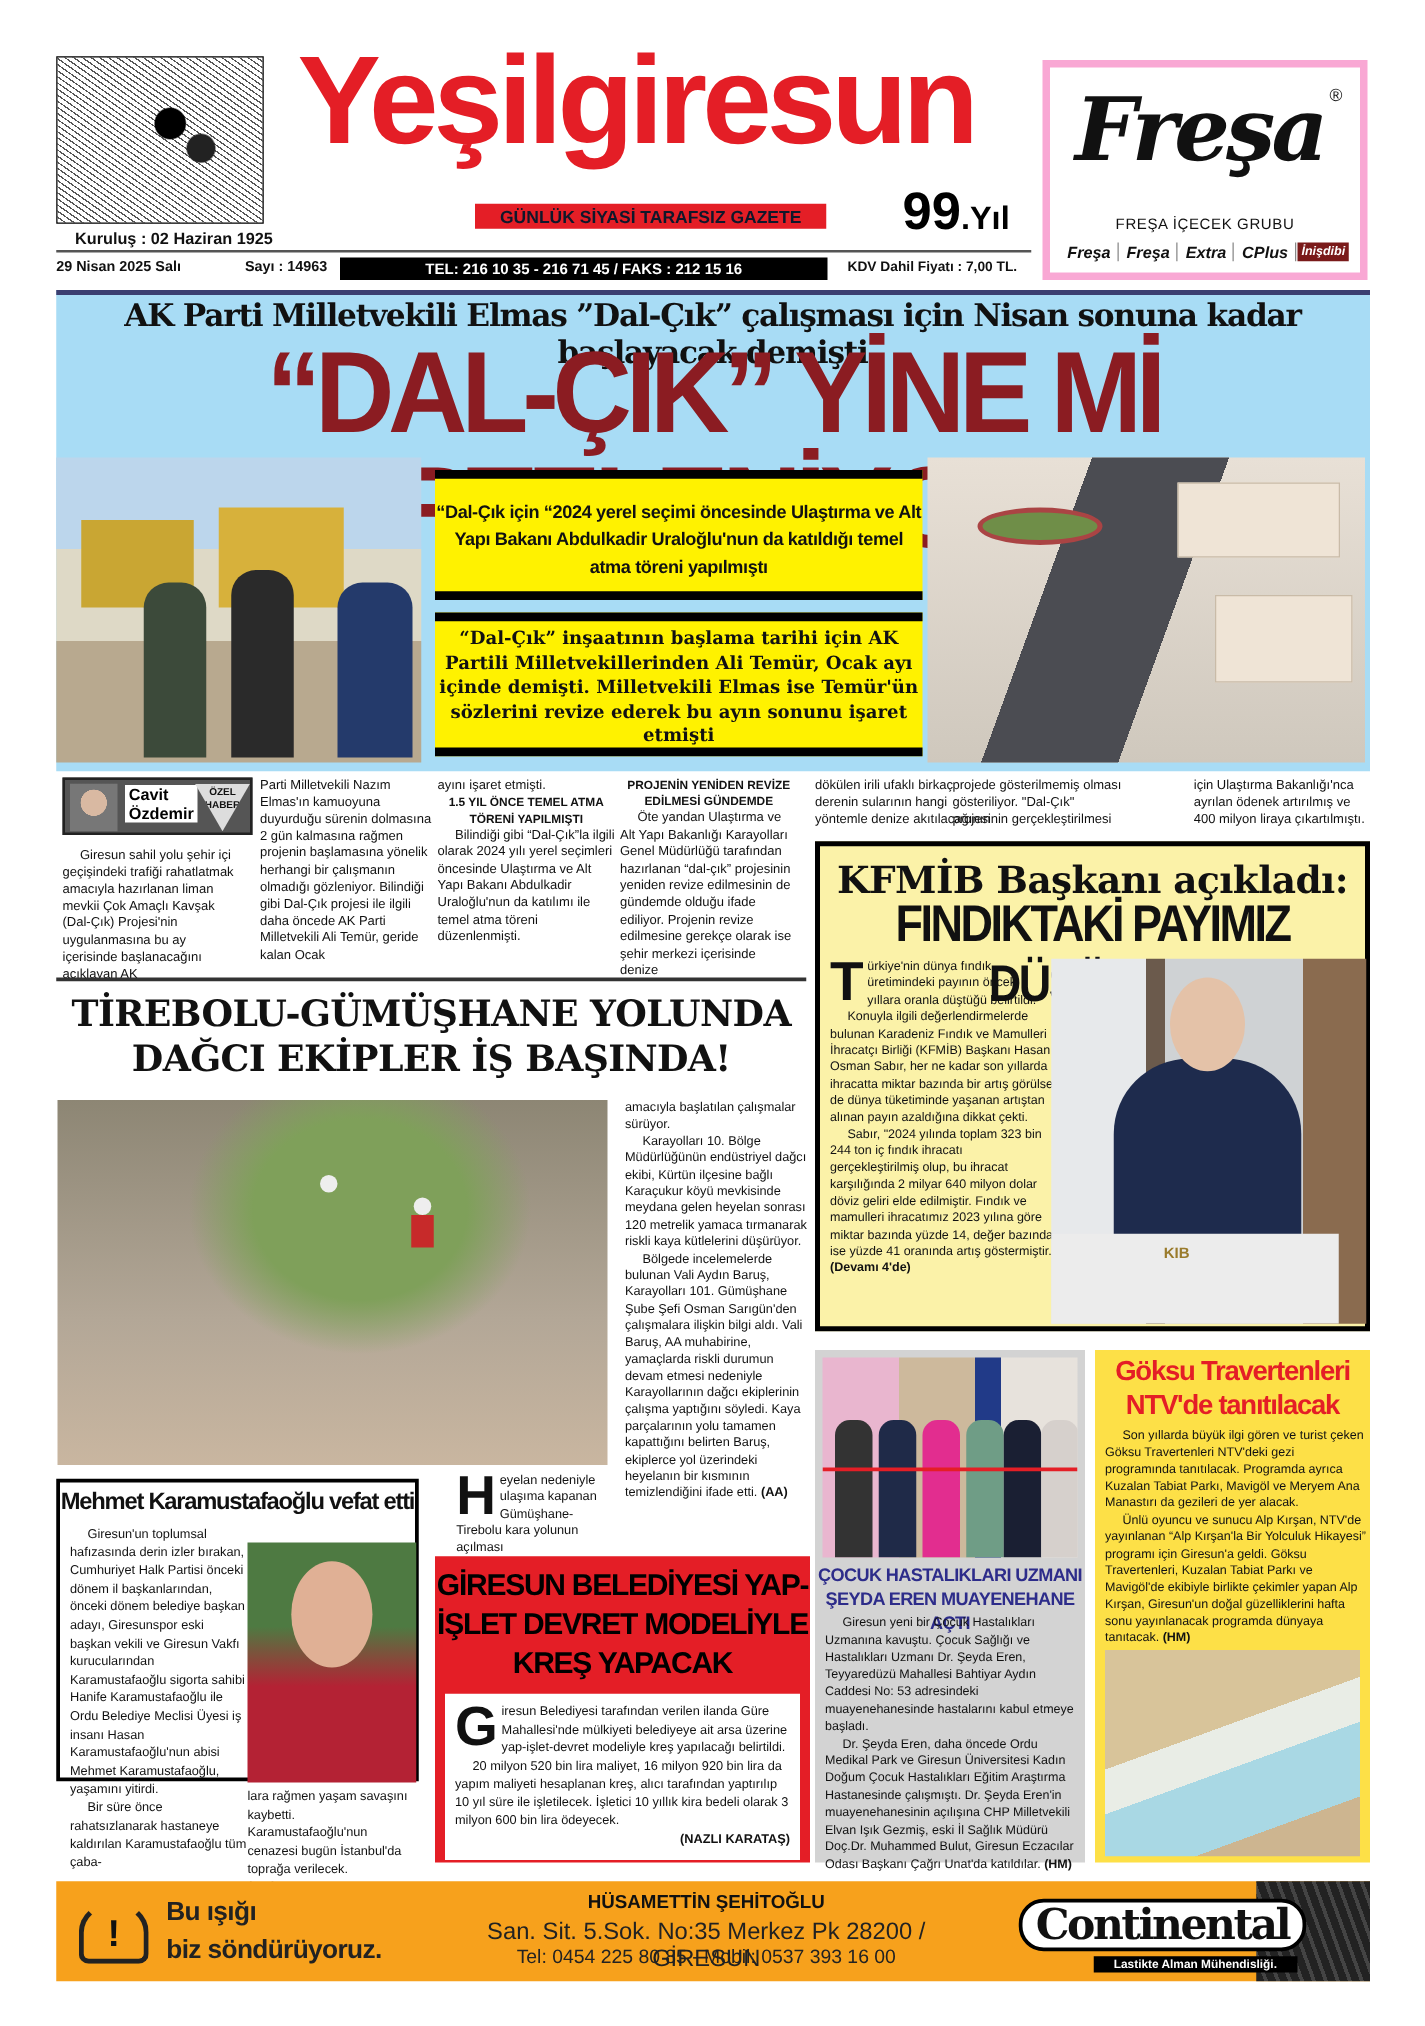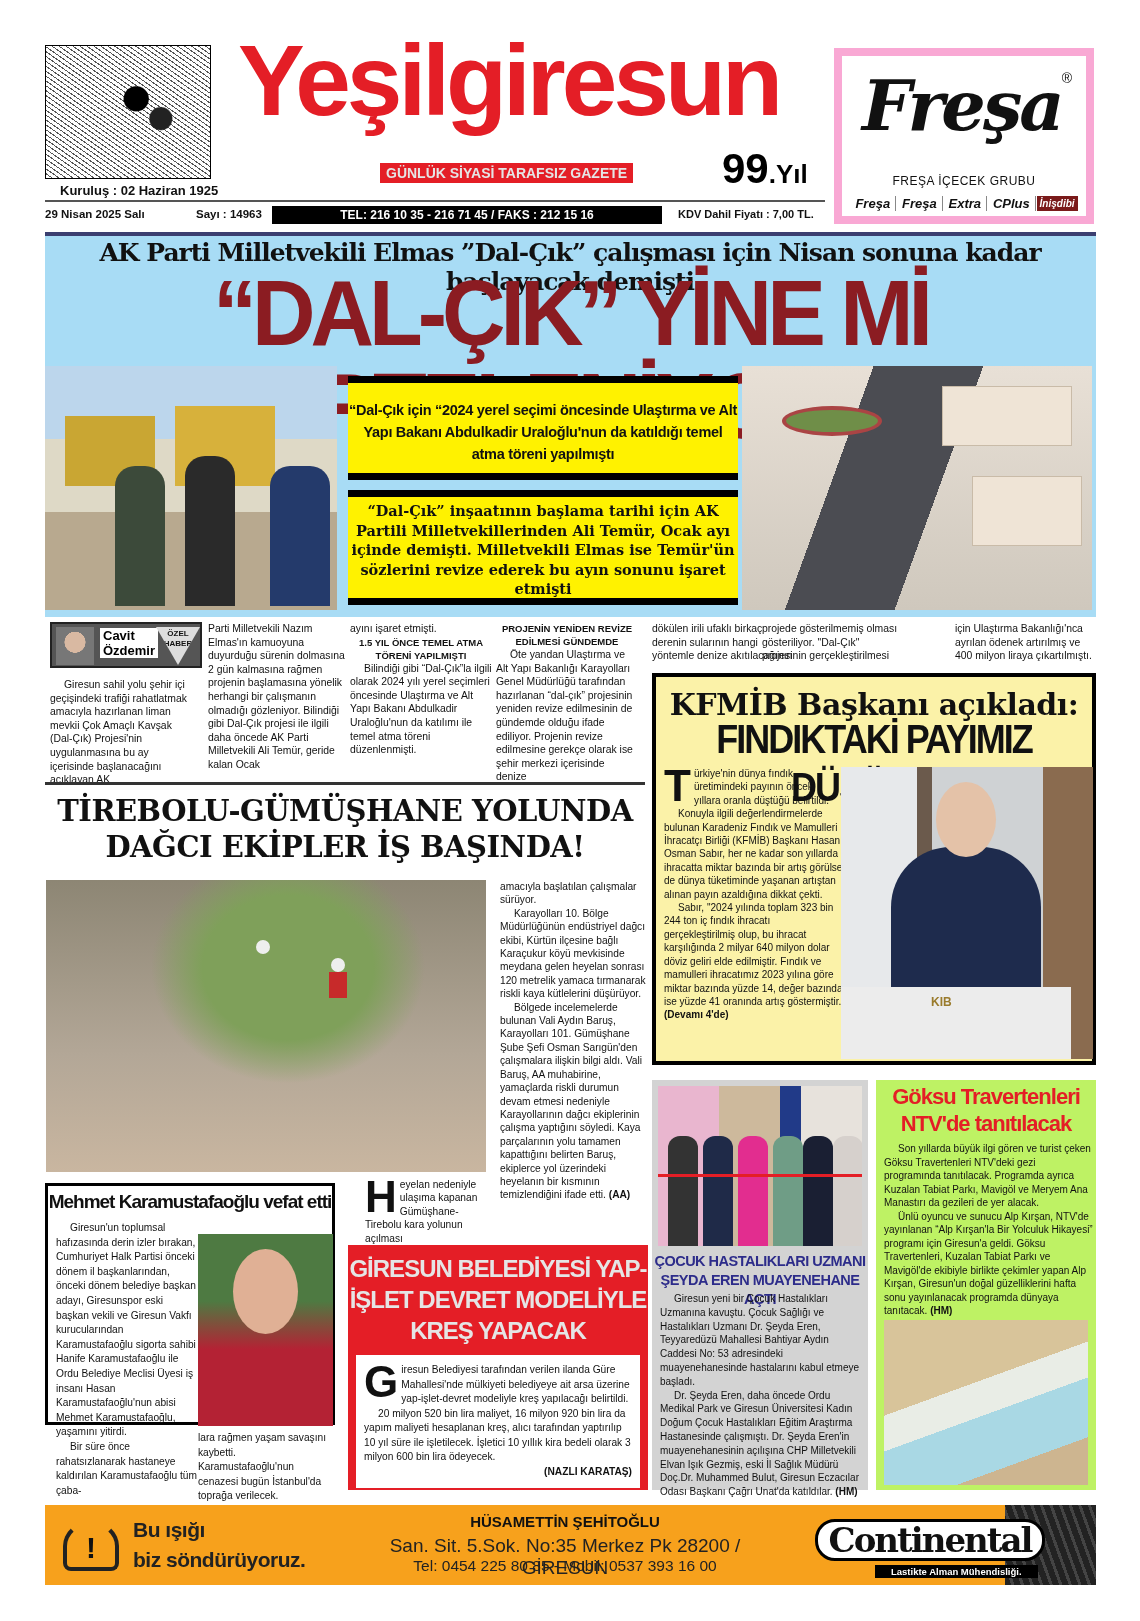--- a/index.html
+++ b/index.html
@@ -8,29 +8,29 @@
 p{font-size:10.4px;line-height:14px}
 .ind{text-indent:14px}
 
 
 #logo-art{left:45px;top:45px;width:166px;height:134px;border:1px solid #000;background:
  radial-gradient(circle at 55% 40%,#000 0 10%,transparent 11%),
  radial-gradient(circle at 70% 55%,#222 0 8%,transparent 9%),
  repeating-linear-gradient(35deg,#fff 0 3px,#555 3px 4px);}
 #founded{left:60px;top:183px;font-size:13px;font-weight:bold}
 #paper-name{left:238px;top:30px;font-size:100px;font-weight:bold;color:#e41e26;letter-spacing:-4px;line-height:1;font-family:"Liberation Sans",sans-serif}
-#tagline{left:380px;top:163px;background:#e41e26;color:#e5e5e5;font-size:14px;font-weight:bold;padding:2px 6px}
+#tagline{left:380px;top:163px;background:#e41e26;color:#0f172a;font-size:14px;font-weight:bold;padding:2px 20px}
 #year{left:722px;top:148px;color:#000000;font-size:42px;font-weight:bold;line-height:1}
 #year small{font-size:26px}
 #rule1{left:45px;top:200px;width:780px;height:2px;background:#555}
 #date{left:45px;top:208px;font-size:11.5px;font-weight:bold}
 #issue{left:196px;top:208px;font-size:11.5px;font-weight:bold}
 #tel{left:272px;top:206px;width:390px;height:18px;background:#000;color:#fff;font-size:12px;font-weight:bold;text-align:center;line-height:18px}
 #price{left:678px;top:208px;font-size:11px;font-weight:bold}
-#ad-fresa{left:834px;top:48px;width:260px;height:176px;border:8px solid #f9a8d4;background:#fff}
+#ad-fresa{left:834px;top:48px;width:260px;height:176px;border:6px solid #f9a8d4;background:#fff}
 #fresa-logo{left:20px;top:8px;font-size:70px;font-style:italic;font-weight:bold;font-family:"DejaVu Serif",serif;letter-spacing:-3px}
 #fresa-reg{right:14px;top:14px;font-size:14px}
 #fresa-group{left:0;width:100%;top:118px;text-align:center;font-size:12px;letter-spacing:0.5px}
 #fresa-brands{left:8px;right:8px;top:140px;display:flex;justify-content:space-around;align-items:center;font-size:13px;font-style:italic;font-weight:bold}
 #fresa-brands span{border-right:1px solid #888;padding:0 5px}
 #fresa-brands span:last-child{border:none;background:#7a1a1a;color:#fff;font-size:10px;padding:2px 3px}
 
 
 #main-band{left:45px;top:232px;width:1051px;height:385px;background:#a8dcf5}
 #main-top-rule{left:45px;top:232px;width:1051px;height:4px;background:#3b3f70}
@@ -87,35 +87,35 @@
 #mk-title{left:0;width:100%;top:5px;text-align:center;font-size:19px;font-weight:bold;letter-spacing:-1px}
 #mk-text{left:8px;top:35px;width:142px}
 #mk-text p{font-size:10.2px;line-height:14.6px}
 #mk-photo{left:150px;top:48px;width:135px;height:192px;background:linear-gradient(#4e7a42 0 35%,#b42234 60%);overflow:hidden}
 #mk-photo .face{left:35px;top:15px;width:65px;height:85px;border-radius:50%;background:#e0b095}
 #mk-text2{left:150px;top:245px;width:135px}
 #mk-text2 p{font-size:10.2px;line-height:14.6px}
 
 
 #kres-box{left:348px;top:1245px;width:300px;height:245px;background:#e41e26}
-#kres-title{left:0;width:100%;top:8px;text-align:center;color:#e5e5e5;font-size:24px;line-height:31px;font-weight:bold;letter-spacing:-1px}
+#kres-title{left:0;width:100%;top:8px;text-align:center;color:#000000;font-size:24px;line-height:31px;font-weight:bold;letter-spacing:-1px}
 #kres-body{left:8px;top:110px;width:284px;height:133px;background:#fff;padding:8px 8px}
 #kres-body p{font-size:10.2px;line-height:14.5px}
 #kres-sign{text-align:right;font-weight:bold}
 
 
 #ck-box{left:652px;top:1080px;width:216px;height:410px;background:#d3d3d3}
 #ck-photo{left:6px;top:6px;width:204px;height:160px;background:linear-gradient(90deg,#e9b6cf 0 30%,#cdb99c 30% 60%,#213a88 60% 70%,#e7e2dc 70%);overflow:hidden}
 #ck-photo .pp{bottom:0;width:30px;height:110px;border-radius:12px 12px 0 0}
 #ck-title{left:0;width:100%;top:172px;text-align:center;font-size:14.5px;line-height:19px;font-weight:bold;color:#2d2c8a;letter-spacing:-0.5px}
 #ck-text{left:8px;top:212px;width:204px}
 #ck-text p{font-size:10px;line-height:13.8px}
 
 
-#gk-box{left:876px;top:1080px;width:220px;height:410px;background:#bef264}
+#gk-box{left:876px;top:1080px;width:220px;height:410px;background:#fde047}
 #gk-title{left:0;width:100%;top:3px;text-align:center;font-size:22px;line-height:27px;font-weight:bold;color:#e41e26;letter-spacing:-1px}
 #gk-text{left:8px;top:62px;width:210px}
 #gk-text p{font-size:10px;line-height:13.5px}
 #gk-photo{left:8px;top:240px;width:204px;height:165px;background:linear-gradient(160deg,#d8c49a 0 40%,#e9ede6 40% 55%,#a9d8e4 55% 80%,#cdb590 80%)}
 
 
 #foot-ad{left:45px;top:1505px;width:1051px;height:80px;background:#f7a11c}
 #tpms-icon{left:18px;top:16px;width:56px;height:50px;font-size:30px;font-weight:bold;text-align:center;line-height:46px;border:4px solid #222;border-radius:50% 50% 8px 8px;border-top-color:transparent}
 #foot-slogan{left:88px;top:10px;font-size:21px;line-height:30px;color:#222;font-weight:bold;letter-spacing:-0.5px}
 #foot-name{left:300px;top:8px;width:440px;text-align:center;font-size:15px;font-weight:bold}

